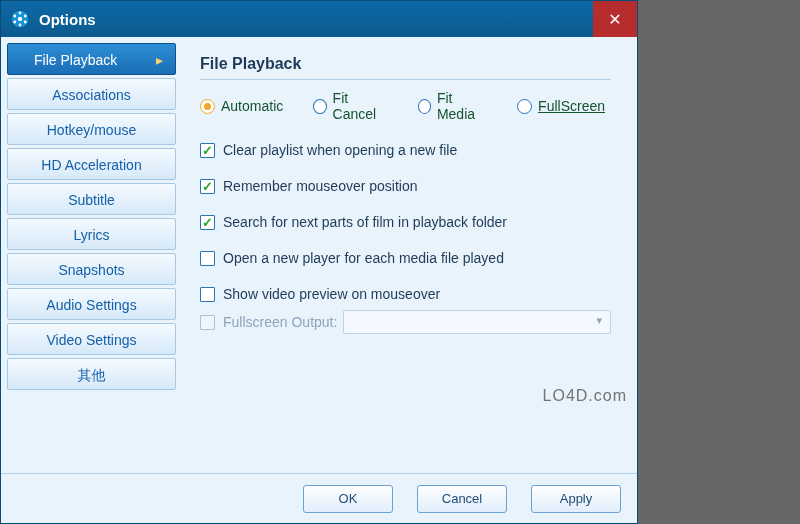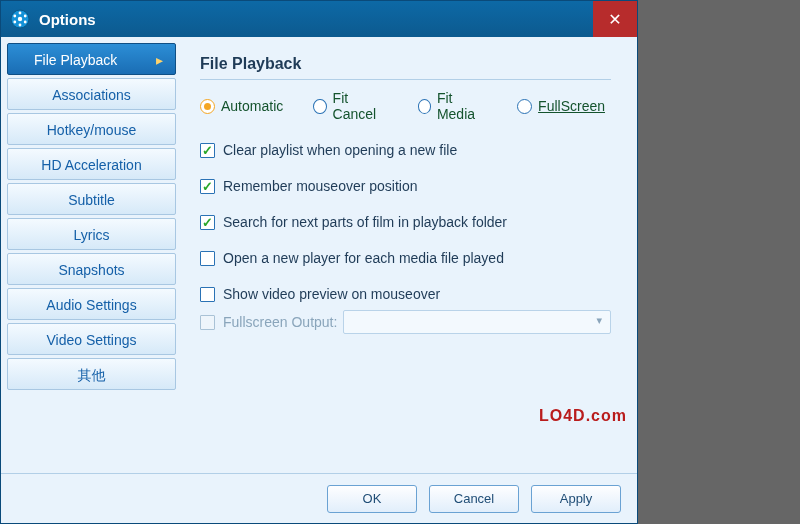--- a/index.html
+++ b/index.html
@@ -209,44 +209,44 @@
       color: #8aa5bb;
       font-size: 11px;
     }
     .footer {
       height: 50px;
       border-top: 1px solid #b2cfe7;
       display: flex;
       justify-content: flex-end;
       align-items: center;
       padding-right: 16px;
-      gap: 12px;
+      gap: 24px;
       background: #e9f3fc;
     }
     .btn {
       min-width: 90px;
       height: 28px;
       line-height: 26px;
       text-align: center;
       background: linear-gradient(#fefeff, #e1eefb);
       border: 1px solid #6aa2d3;
       border-radius: 3px;
       color: #1f4d76;
       font-size: 13px;
       font-weight: 500;
       cursor: pointer;
     }
     .watermark {
       position: absolute;
       right: 10px;
-      bottom: 48px;
-      color: #b91c1c;
+      bottom: 68px;
+      color: #737373;
       font-size: 16px;
       letter-spacing: 1px;
-      font-weight: 700;
+      font-weight: 400;
       pointer-events: none;
     }
   </style>
 </head>
 <body>
 
 <div class="window">
   <div class="titlebar">
     <span class="icon">
       <svg width="20" height="20" viewBox="0 0 20 20">

